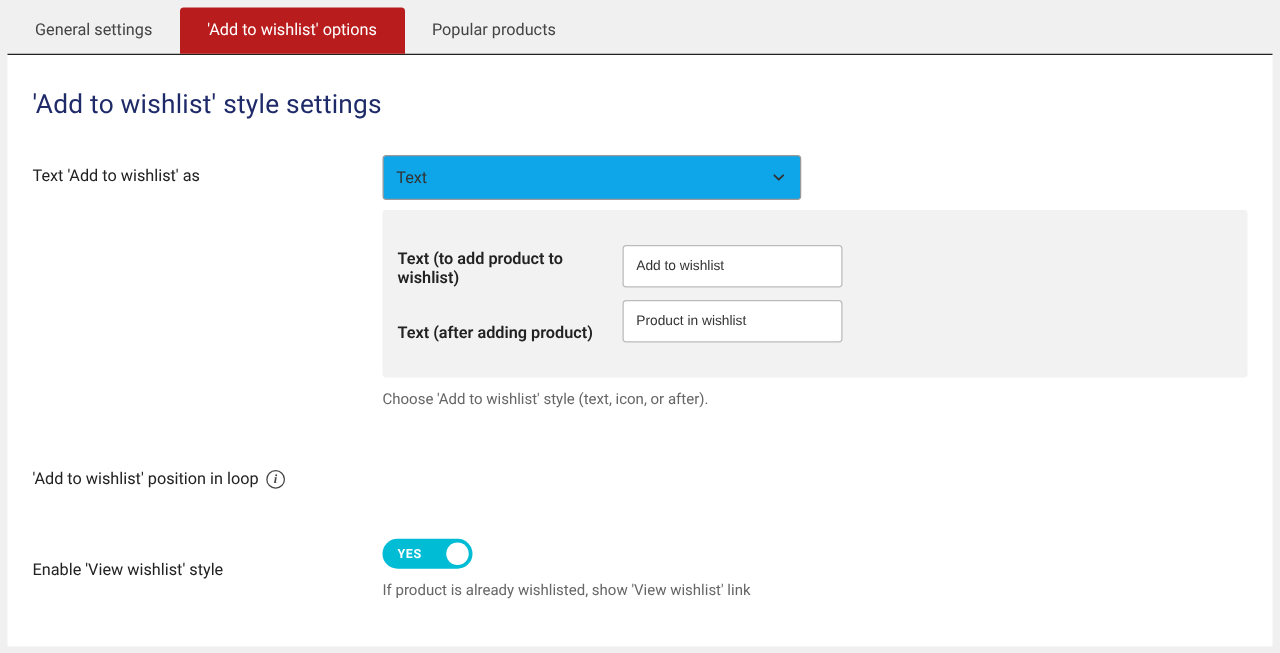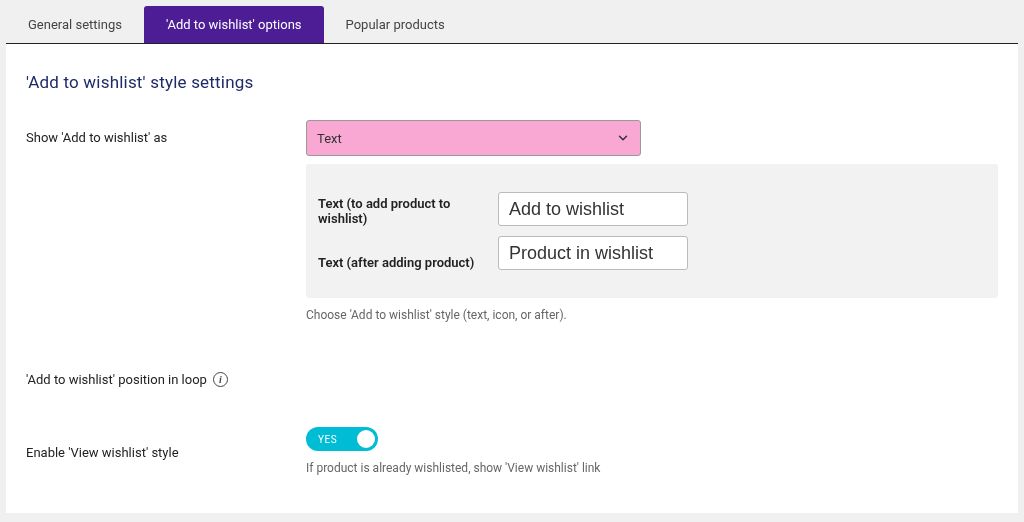--- a/index.html
+++ b/index.html
@@ -21,30 +21,30 @@
   }
   .tab {
     padding: 11px 22px;
     font-size: 13px;
     color: #444;
     cursor: pointer;
     border-top-left-radius: 3px;
     border-top-right-radius: 3px;
   }
   .tab.active {
-    background: #4c1d95;
+    background: #b91c1c;
     color: #fff;
   }
   .panel {
     background: #fff;
     padding: 28px 20px 30px 20px;
   }
   .section-title {
     color: #1f2a69;
-    font-size: 17px;
+    font-size: 21px;
     font-weight: 400;
     margin: 0 0 28px 0;
     letter-spacing: 0.2px;
   }
   .row {
     display: flex;
     align-items: flex-start;
     margin-bottom: 8px;
   }
   .row-label {
@@ -63,21 +63,21 @@
     position: relative;
     width: 335px;
   }
   .select-box {
     border: 1px solid #999;
     border-radius: 3px;
     height: 36px;
     display: flex;
     align-items: center;
     padding: 0 10px;
-    background: #f9a8d4;
+    background: #0ea5e9;
     cursor: pointer;
     font-size: 13px;
     color: #333;
   }
   .select-box .chev {
     margin-left: auto;
   }
   .chev svg { display:block; }
 
   .sub-panel {
@@ -92,26 +92,26 @@
     margin: 10px 0;
   }
   .sub-label {
     width: 180px;
     font-size: 13px;
     font-weight: 600;
     color: #222;
   }
   .text-input {
     height: 34px;
-    width: 190px;
+    width: 176px;
     border: 1px solid #bbb;
     border-radius: 3px;
     background: #fff;
     padding: 0 10px;
-    font-size: 18px;
+    font-size: 11px;
     color: #333;
   }
   .hint {
     color: #666;
     font-size: 12px;
     margin-top: 10px;
   }
   .section-gap {
     height: 32px;
   }
@@ -138,21 +138,21 @@
     border-radius: 14px;
     background: #00bcd4;
     position: relative;
     display: flex;
     align-items: center;
     cursor: pointer;
   }
   .toggle-label {
     color: #fff;
     font-size: 10px;
-    font-weight: 400;
+    font-weight: 700;
     letter-spacing: 0.5px;
     position: absolute;
     left: 12px;
   }
   .toggle-knob {
     width: 18px;
     height: 18px;
     background: #fff;
     border-radius: 50%;
     position: absolute;
@@ -168,21 +168,21 @@
     <div class="tab">General settings</div>
     <div class="tab active">'Add to wishlist' options</div>
     <div class="tab">Popular products</div>
   </div>
 
   <div class="panel">
 
     <h2 class="section-title">'Add to wishlist' style settings</h2>
 
     <div class="row">
-      <div class="row-label">Show 'Add to wishlist' as</div>
+      <div class="row-label">Text 'Add to wishlist' as</div>
       <div class="row-control">
         <div class="select">
           <div class="select-box">
             <span>Text</span>
             <span class="chev">
               <svg width="14" height="14" viewBox="0 0 24 24" fill="none" stroke="#333" stroke-width="2.5" stroke-linecap="round" stroke-linejoin="round">
                   <polyline points="6 9 12 15 18 9"></polyline>
                 </svg>
             </span>
           </div>

